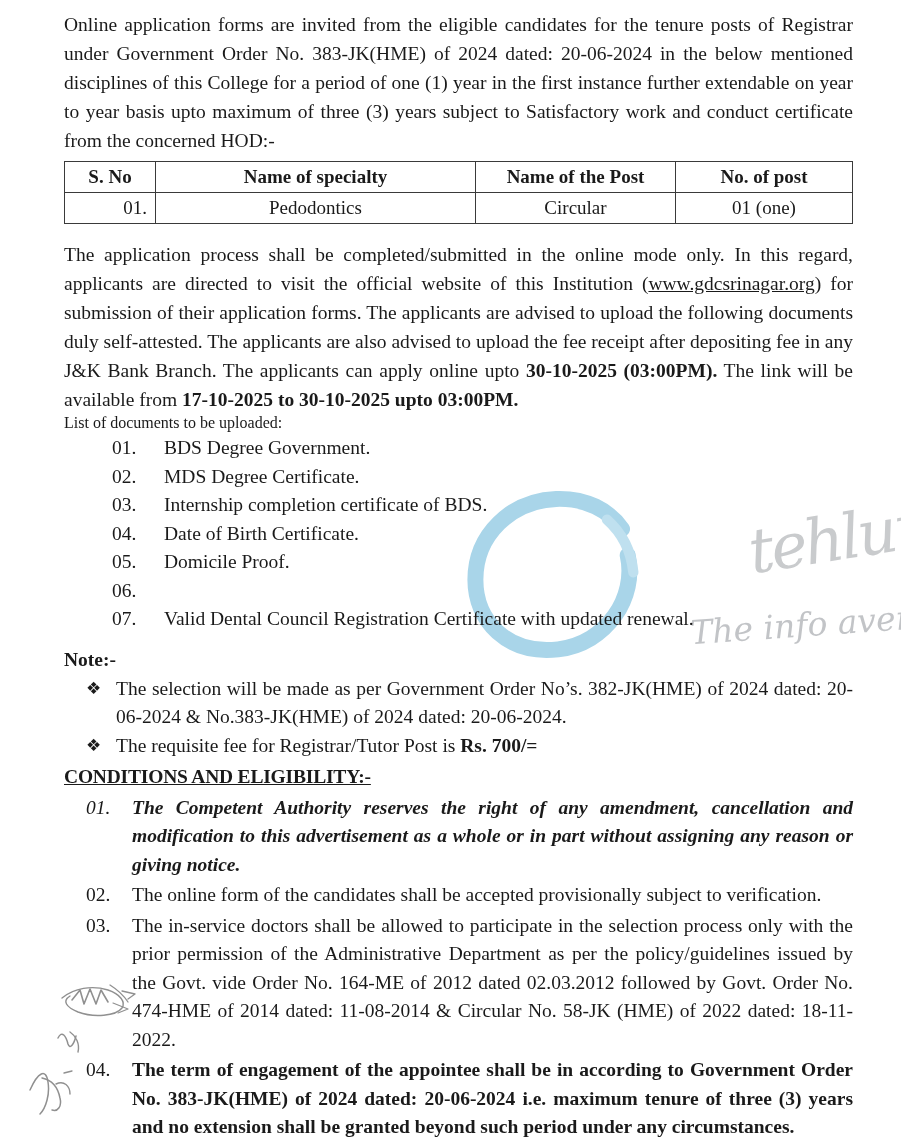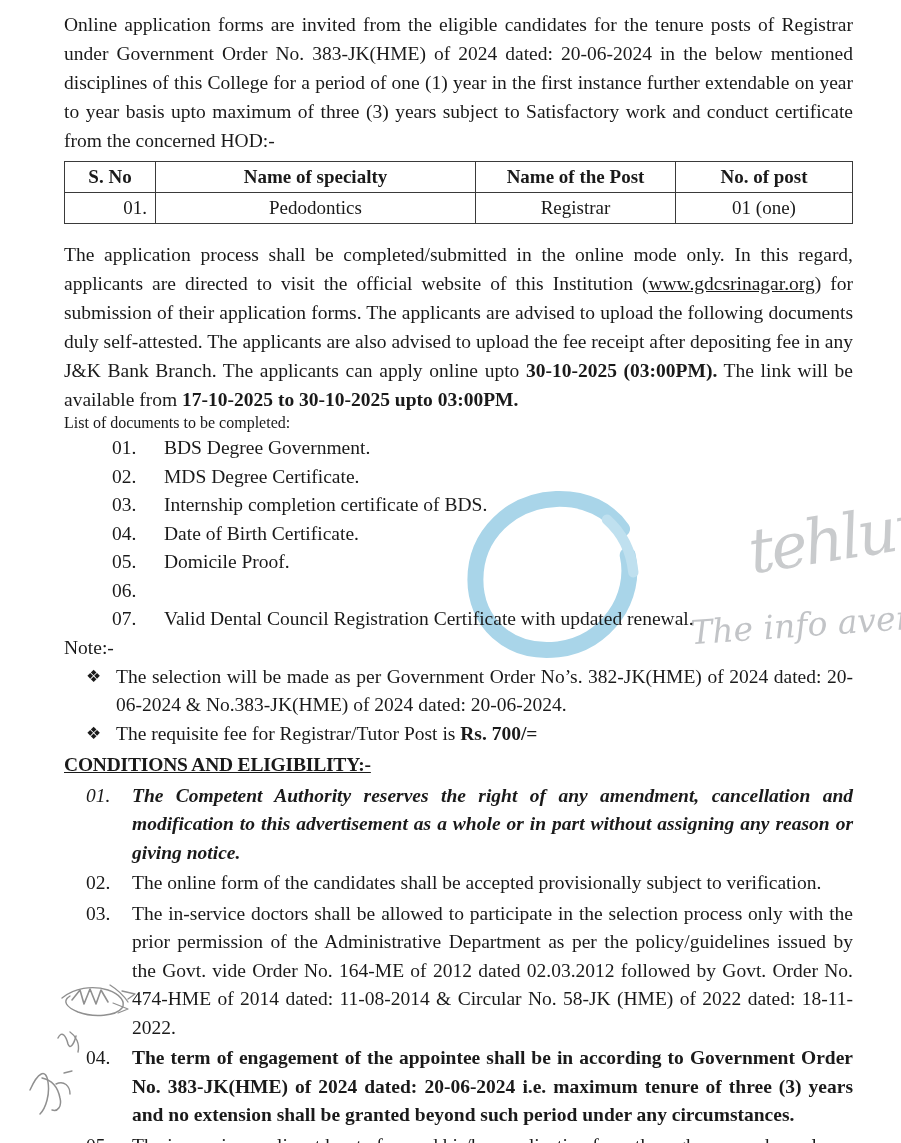--- a/index.html
+++ b/index.html
@@ -112,23 +112,23 @@
     display: flex;
     font-size: 19.5px;
     line-height: 28.5px;
   }
   .doc-row .idx { width: 52px; padding-left: 48px; flex: none; }
   .doc-row .txt { flex: 1; }
 
   
   .note-head {
     font-size: 19.5px;
-    font-weight: normal;
+    font-weight: bold;
     line-height: 28px;
-    margin-top: 0;
+    margin-top: 12px;
   }
   .bullet-row {
     display: flex;
     font-size: 19.5px;
     line-height: 28px;
     margin-top: 1px;
   }
   .bullet-row .glyph {
     width: 30px;
     flex: none;
@@ -205,29 +205,29 @@
           <th class="col-sno">S. No</th>
           <th>Name of specialty</th>
           <th class="col-post">Name of the Post</th>
           <th class="col-num">No. of post</th>
         </tr>
       </thead>
       <tbody>
         <tr>
           <td class="sno">01.</td>
           <td class="spec">Pedodontics</td>
-          <td class="post">Registrar</td>
+          <td class="post">Circular</td>
           <td class="num">01 (one)</td>
         </tr>
       </tbody>
     </table>
 
     <p class="para" style="margin-top:16px;"><span>The application process shall be completed/submitted in the online mode only. In this regard, applicants are directed to visit the official website of this Institution (</span><span class="u">www.gdcsrinagar.org</span><span>) for submission of their application forms. The applicants are advised to upload the following documents duly self-attested. The applicants are also advised to upload the fee receipt after depositing fee in any J&amp;K Bank Branch. The applicants can apply online upto </span><span class="b">30-10-2025 (03:00PM).</span><span> The link will be available from </span><span class="b">17-10-2025 to 30-10-2025 upto 03:00PM.</span></p>
 
-    <div class="para" style="text-align:left;">List of documents to be completed:</div>
+    <div class="para" style="text-align:left;">List of documents to be uploaded:</div>
 
     <div class="doc-list">
       <div class="doc-row">
         <span class="idx">01.</span>
         <span class="txt">BDS Degree Government.</span>
       </div>
       <div class="doc-row">
         <span class="idx">02.</span>
         <span class="txt">MDS Degree Certificate.</span>
       </div>

